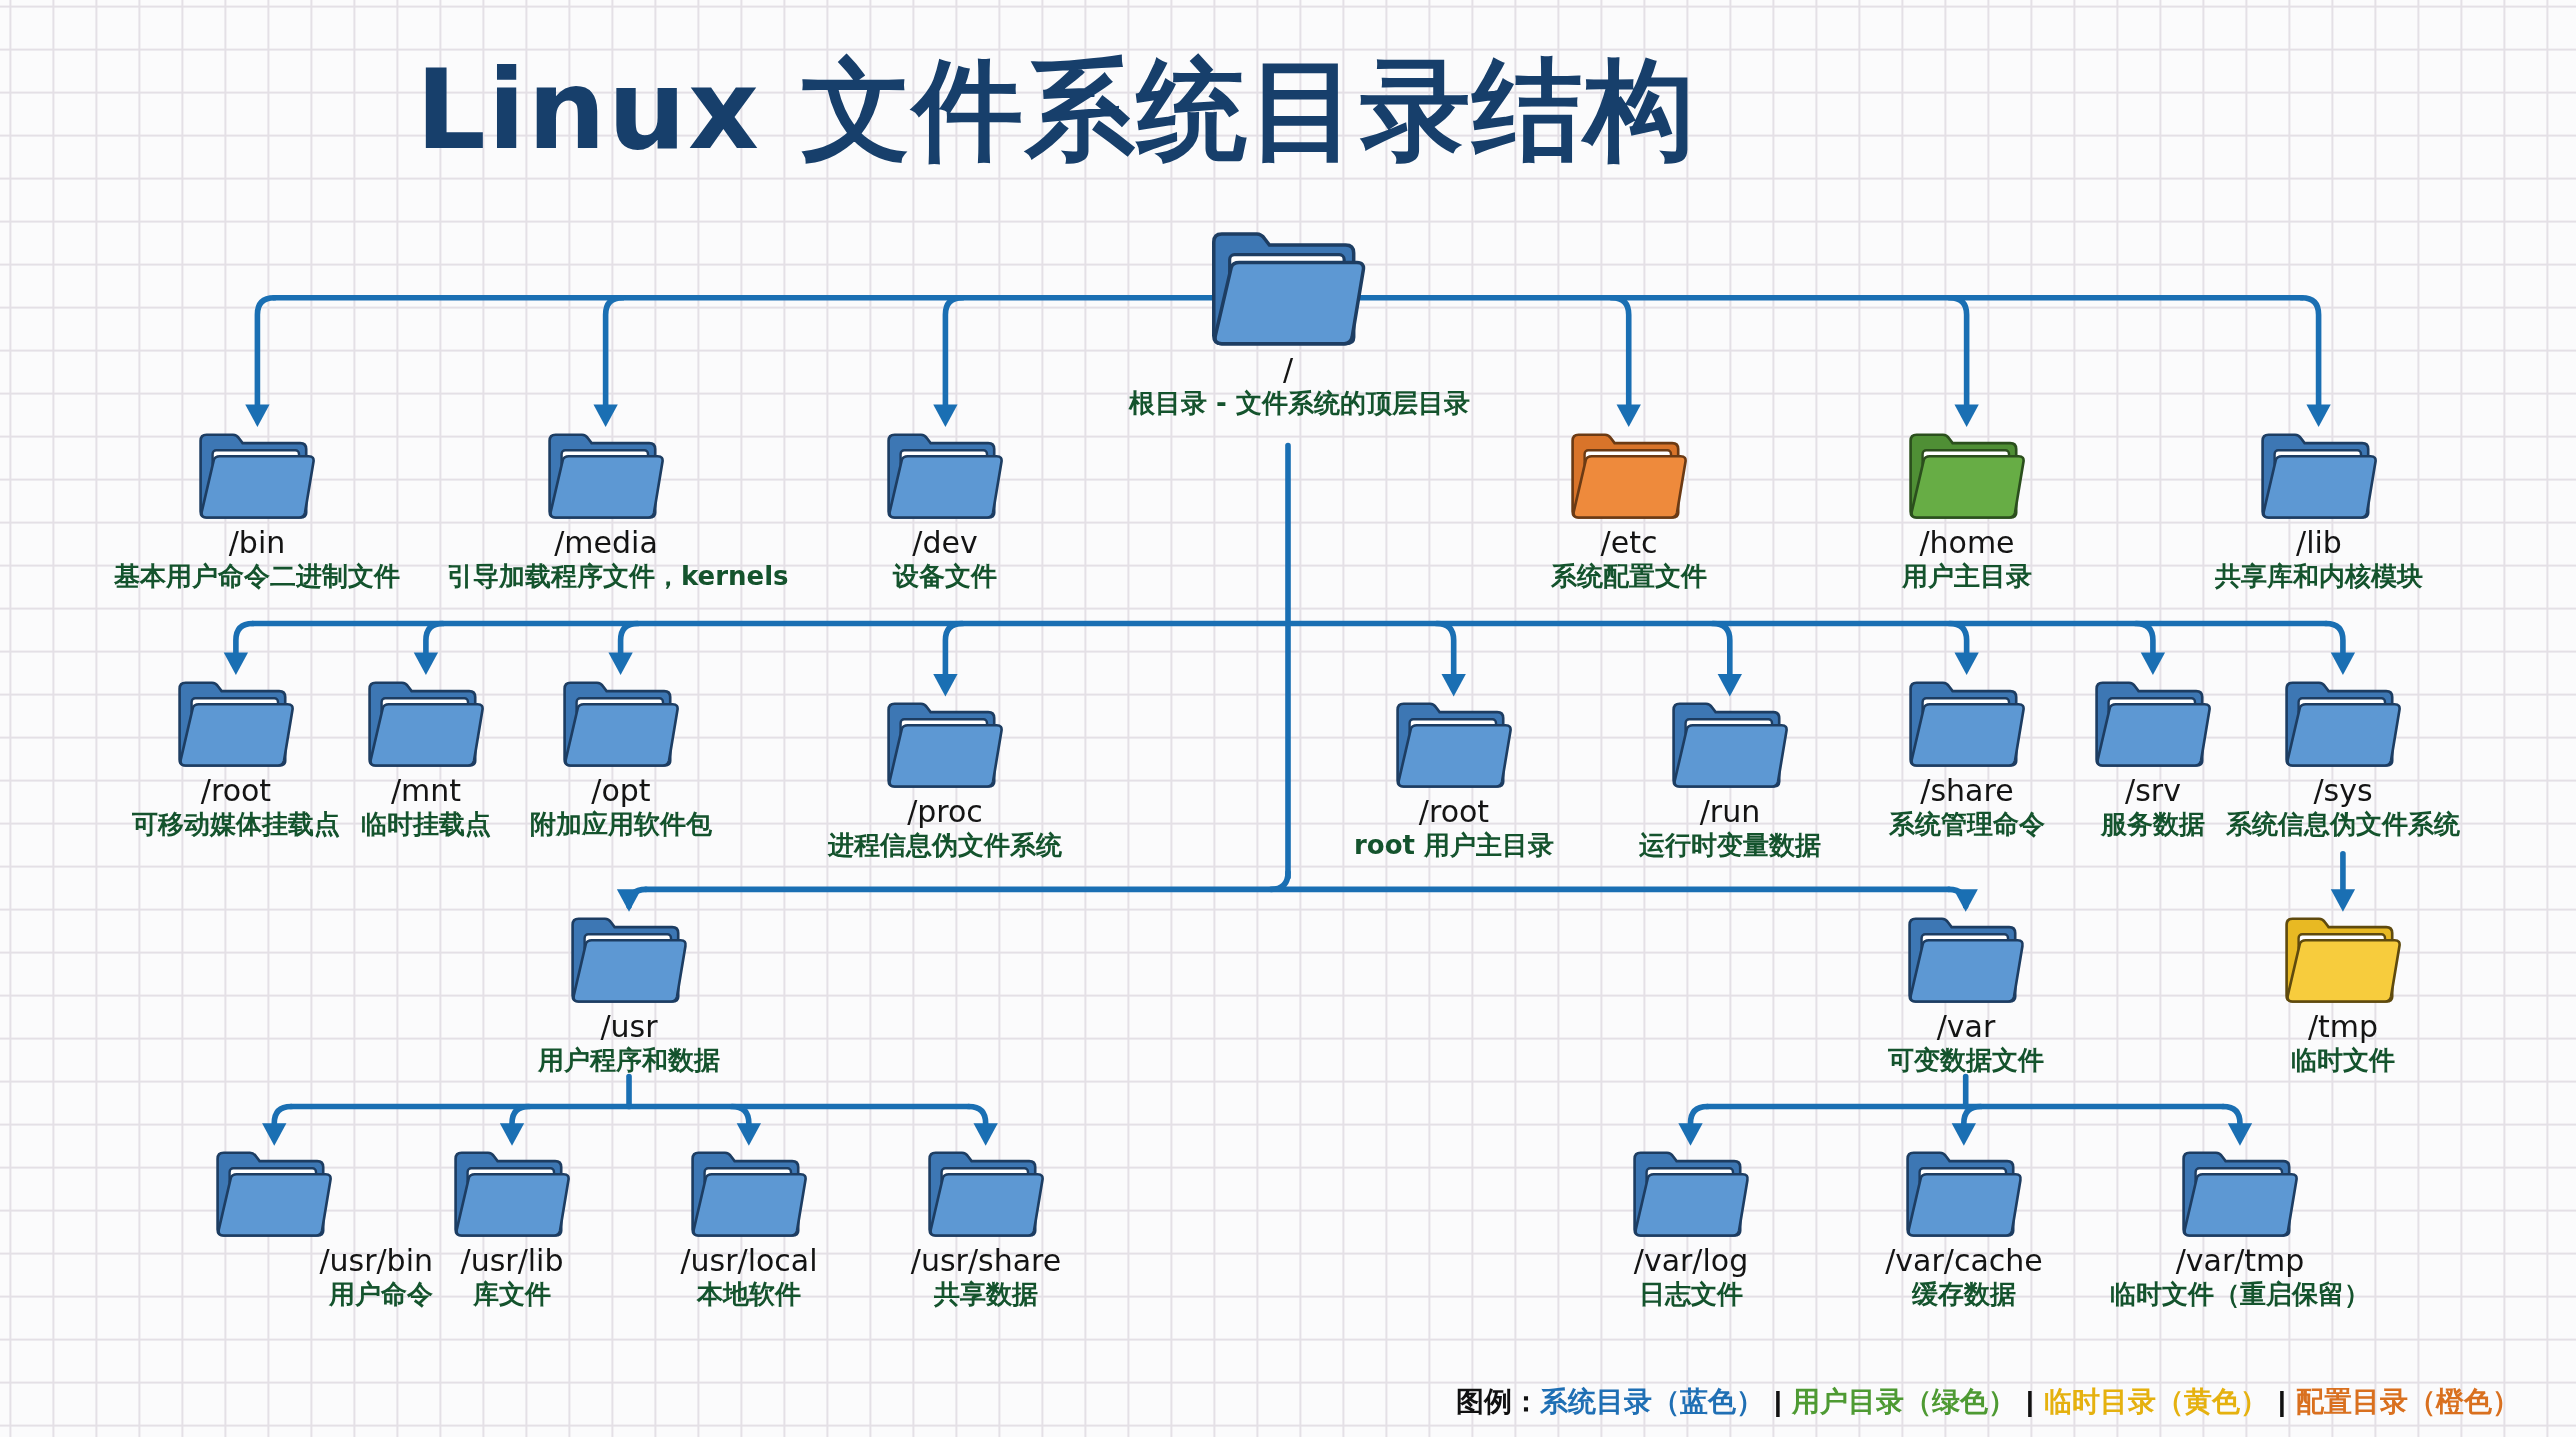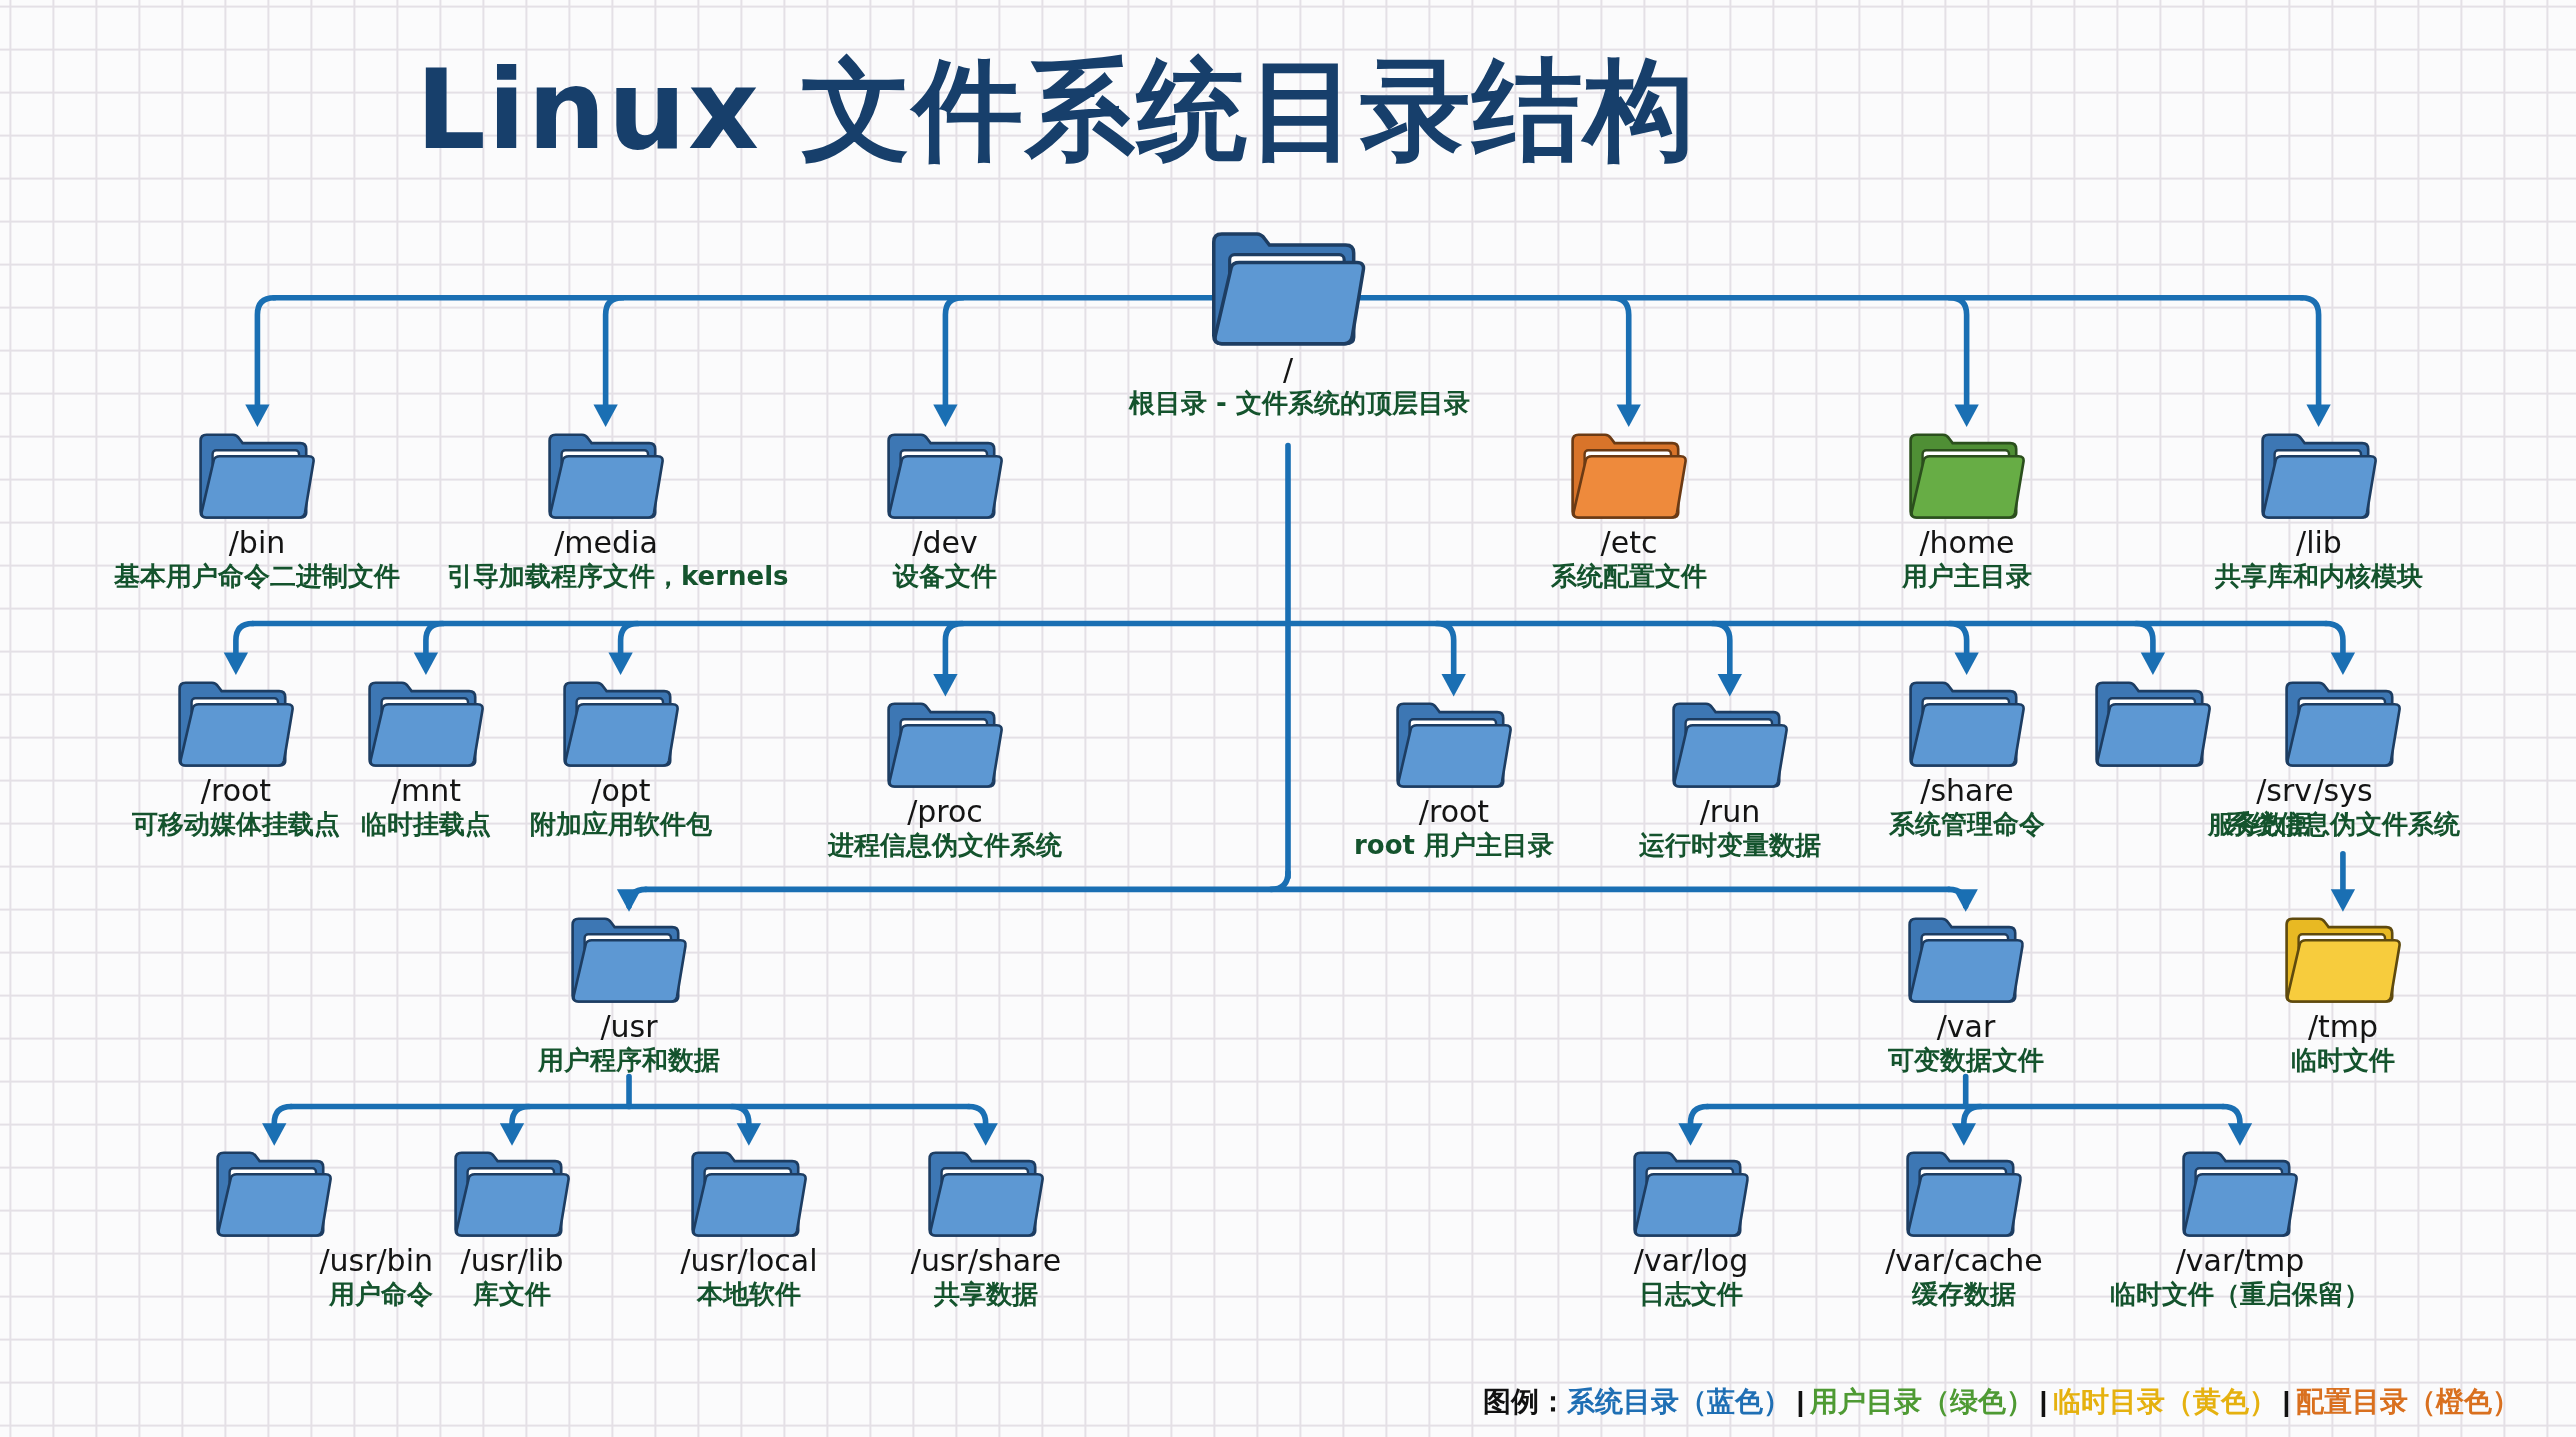--- a/index.html
+++ b/index.html
@@ -18,21 +18,21 @@
     font-size: 110px; font-weight: bold; color: #173f6b; letter-spacing: 1.9px;
     font-family: "DejaVu Sans", sans-serif;
   }
   #wires { position: absolute; left: 0; top: 0; }
   .node { position: absolute; width: 318px; margin-left: -159px; text-align: center; }
   .node svg.folder { display: block; margin: 0 auto; }
   .node .name { font-size: 30px; color: #141414; line-height: 34px; margin-top: 5.6px; font-family: "DejaVu Sans", sans-serif; }
   .node .desc { font-size: 26px; font-weight: bold; color: #14532d; line-height: 32px; white-space: nowrap; font-family: "DejaVu Sans", sans-serif; }
   #legend {
     position: absolute; right: 56px; top: 1383px; font-size: 28px; font-weight: bold;
-    font-family: Liberation Sans, sans-serif; white-space: nowrap;
+    font-family: Liberation Mono, monospace; white-space: nowrap;
   }
   #legend .sep { color: #111; margin: 0 5.6px; }
 </style>
 </head>
 <body>
 
 <div id="title">Linux 文件系统目录结构</div>
 
 <svg id="wires" width="2576" height="1438" xmlns="http://www.w3.org/2000/svg" viewBox="0 0 2752 1536">
     <path d="M293 318 H2459" fill="none" stroke="#1a6fb3" stroke-width="6" stroke-linecap="round" stroke-linejoin="round"></path>
@@ -244,21 +244,21 @@
       <div>
         <svg class="folder" width="120" height="89" viewBox="0 0 100 74" xmlns="http://www.w3.org/2000/svg">
     <path d="M3 8 Q3 3 8 3 H30 Q33 3 35 6 L38 10 H86 Q91 10 91 15 V68 Q91 72 86 72 H8 Q3 72 3 67 Z" fill="#3d77b4" stroke="#1d3d62" stroke-width="2.2"></path>
     <rect x="13" y="16" width="72" height="14" rx="3" fill="#ffffff" stroke="#1d3d62" stroke-width="2"></rect>
     <path d="M14 24 Q15 21 19 21 H93 Q98 21 97 26 L90 68 Q89 72 85 72 H8 Q3 72 4 67 Z" fill="#5d98d3" stroke="#1d3d62" stroke-width="2.2"></path>
   </svg>
       </div>
       <div class="name">/share</div>
       <div class="desc">系统管理命令</div>
     </div>
-    <div class="node" style="left: 2153px; top: 679px; text-align: right;">
+    <div class="node" style="left: 2153px; top: 679px;">
       <div>
         <svg class="folder" width="120" height="89" viewBox="0 0 100 74" xmlns="http://www.w3.org/2000/svg">
     <path d="M3 8 Q3 3 8 3 H30 Q33 3 35 6 L38 10 H86 Q91 10 91 15 V68 Q91 72 86 72 H8 Q3 72 3 67 Z" fill="#3d77b4" stroke="#1d3d62" stroke-width="2.2"></path>
     <rect x="13" y="16" width="72" height="14" rx="3" fill="#ffffff" stroke="#1d3d62" stroke-width="2"></rect>
     <path d="M14 24 Q15 21 19 21 H93 Q98 21 97 26 L90 68 Q89 72 85 72 H8 Q3 72 4 67 Z" fill="#5d98d3" stroke="#1d3d62" stroke-width="2.2"></path>
   </svg>
       </div>
       <div class="name">/srv</div>
       <div class="desc">服务数据</div>
     </div>

